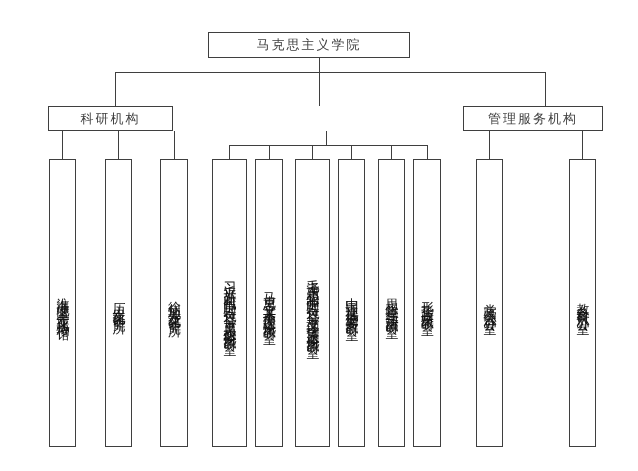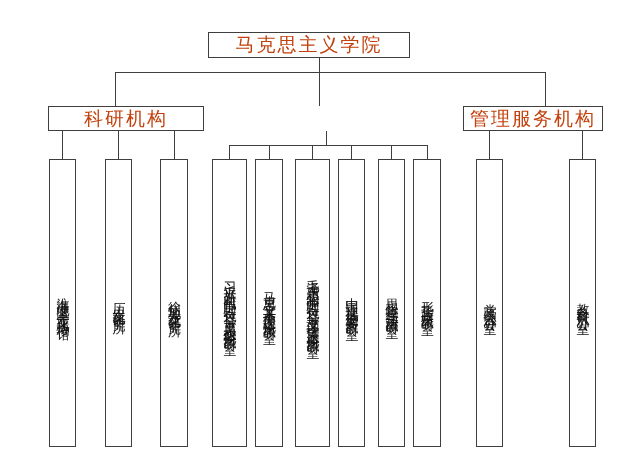--- a/index.html
+++ b/index.html
@@ -26,38 +26,38 @@
   .node {
     position: absolute;
     box-sizing: border-box;
     background: #ffffff;
     border: 1px solid #3f3f3f;
     display: flex;
     align-items: center;
     justify-content: center;
   }
   .hlabel {
-    font-size: 19px;
+    font-size: 13px;
     letter-spacing: 2px;
     white-space: nowrap;
-    color: #c2410c;
+    color: #404040;
   }
   .vlabel {
     writing-mode: vertical-lr;
     text-orientation: upright;
     text-align: center;
     font-size: 13px;
     line-height: 16px;
     letter-spacing: 3px;
     height: 230px;
     color: #111111;
   }
   
   #root-box   { left: 208px; top: 32px;  width: 202px; height: 26px; }
-  #branch-0   { left: 48px;  top: 106px; width: 156px; height: 25px; }
+  #branch-0   { left: 48px;  top: 106px; width: 125px; height: 25px; }
   #branch-1   { left: 257px; top: 106px; width: 138px; height: 25px; }
   #branch-2   { left: 463px; top: 106px; width: 140px; height: 25px; }
   .leaf       { top: 159px; height: 288px; }
   #leaf-0-0 { left: 49px;  width: 27px; }
   #leaf-0-1 { left: 105px; width: 27px; }
   #leaf-0-2 { left: 160px; width: 28px; }
   #leaf-1-0 { left: 212px; width: 35px; }
   #leaf-1-1 { left: 255px; width: 28px; }
   #leaf-1-2 { left: 295px; width: 35px; }
   #leaf-1-3 { left: 338px; width: 27px; }

